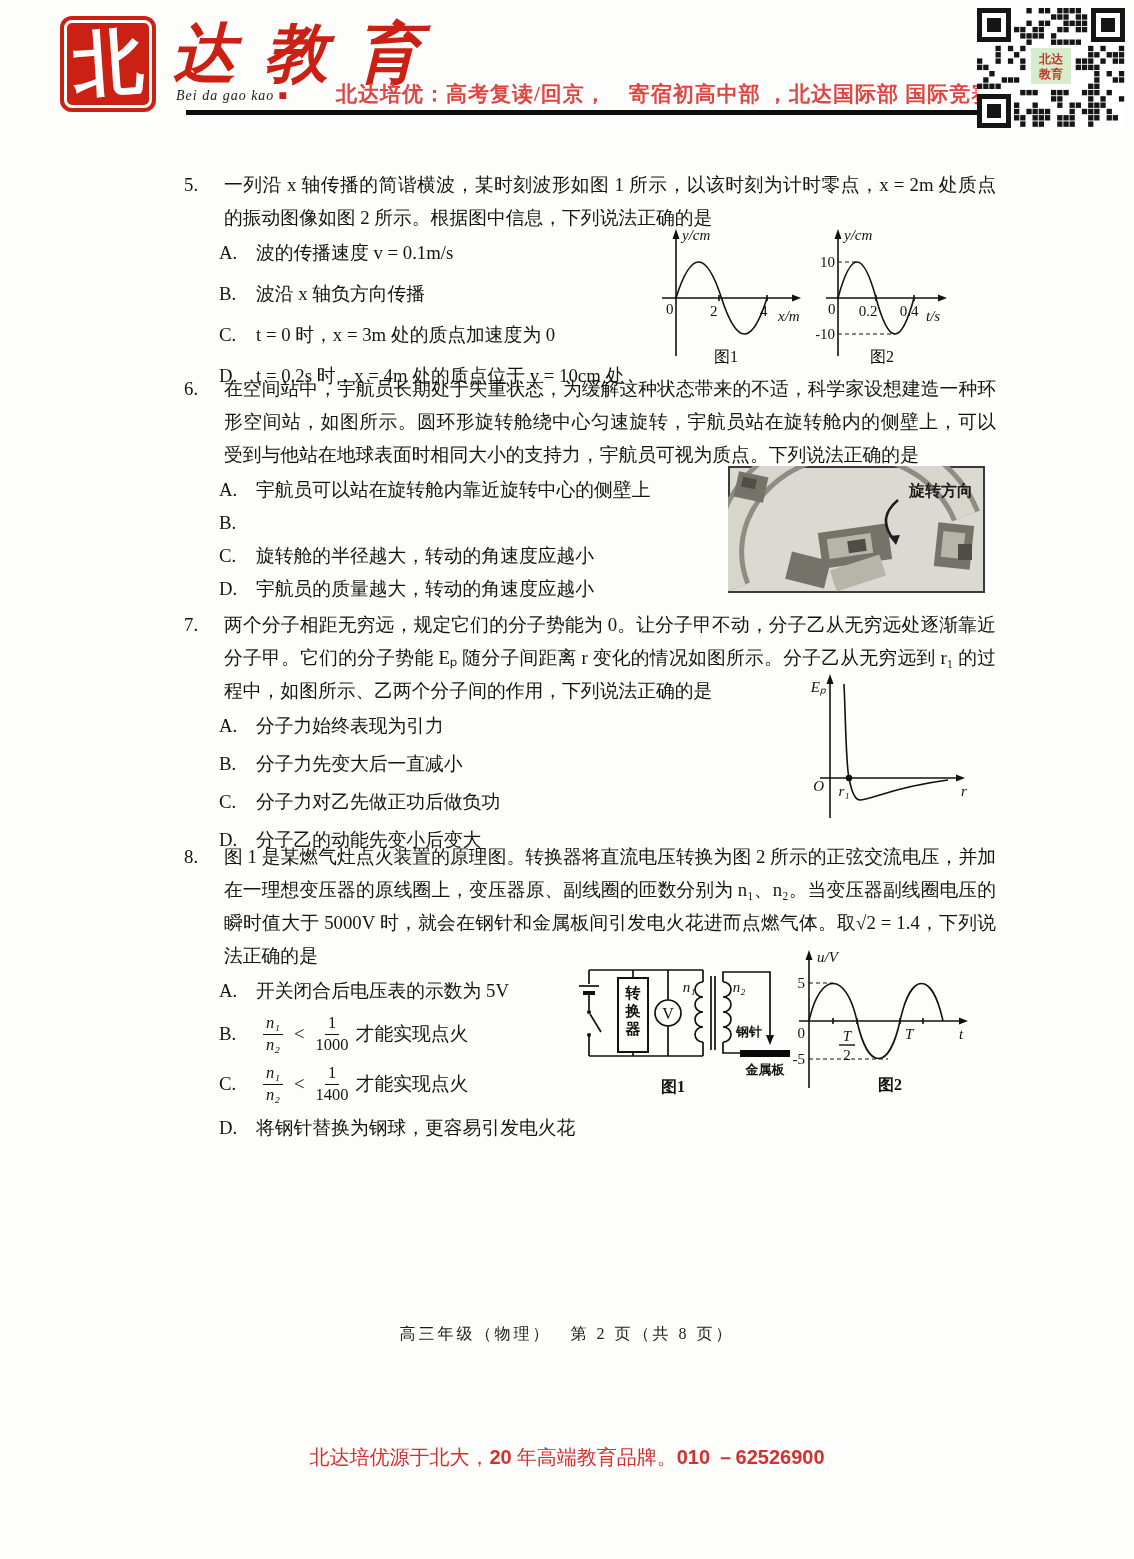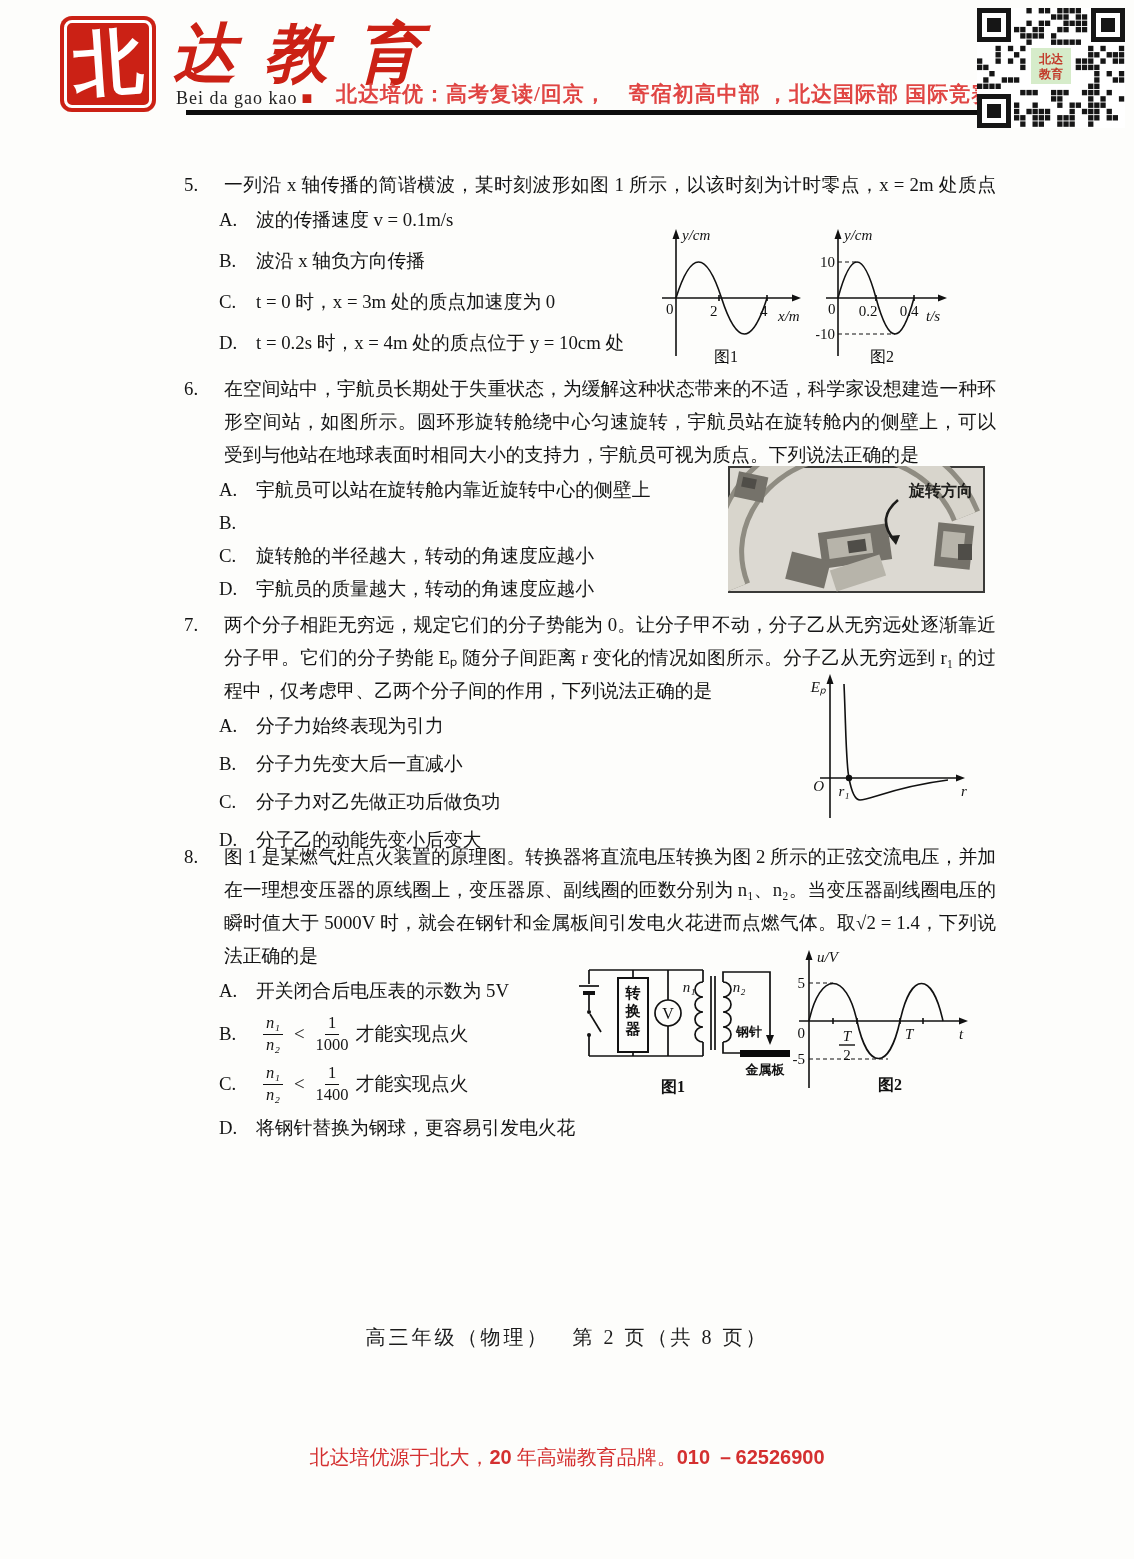--- a/index.html
+++ b/index.html
@@ -6,21 +6,21 @@
   .page{position:relative;width:1134px;height:1559px;background:#fdfdfb;margin:0 auto;
         font-family:"Liberation Serif",serif;color:#141414;overflow:hidden;}
 
   
   .seal{position:absolute;left:60px;top:16px;width:96px;height:96px;background:#cb2115;
         border-radius:12px;box-shadow:inset 0 0 0 4px #cb2115, inset 0 0 0 7px #fff;
         display:flex;align-items:center;justify-content:center;}
   .seal span{color:#fff;font-size:70px;font-weight:bold;line-height:1;transform:rotate(-4deg);}
   .brand{position:absolute;left:172px;top:10px;font-size:64px;font-weight:900;color:#cb2115;
          letter-spacing:28px;font-style:italic;}
-  .brand-sub{position:absolute;left:176px;top:88px;font-size:18px;color:#222;letter-spacing:1px;}
+  .brand-sub{position:absolute;left:176px;top:88px;font-size:14px;color:#222;letter-spacing:1px;font-style:italic;}
   .brand-sub .redsq{color:#cb2115;margin-left:4px;}
   .tagline{position:absolute;left:336px;top:80px;font-size:21px;font-weight:bold;color:#e04543;
            letter-spacing:1px;white-space:nowrap;}
   .rule{position:absolute;left:186px;top:110px;width:824px;height:5px;background:#0d0d0d;}
   .qr{position:absolute;left:977px;top:8px;}
 
   
   .q{position:absolute;left:184px;width:812px;font-size:18.8px;line-height:33px;}
   .qhead{display:flex;}
   .qnum{width:32px;flex:none;}
@@ -42,21 +42,21 @@
 
   
   .fig{position:absolute;}
   svg text{font-family:"Liberation Serif",serif;fill:#111;font-size:15px;}
   svg text.it{font-style:italic;}
   svg text.cap{font-size:16px;}
   svg text.sm{font-size:13px;}
   .photo-frame{fill:#dcd9d2;stroke:#3a3a38;stroke-width:2;}
 
   
-  .footer{position:absolute;left:0;top:1324px;width:1134px;text-align:center;font-size:20px;
+  .footer{position:absolute;left:0;top:1324px;width:1134px;text-align:center;font-size:16px;
           letter-spacing:3px;color:#1c1c1c;}
   .bottom{position:absolute;left:0;top:1444px;width:1134px;text-align:center;font-size:20px;
           color:#d43030;}
   .bottom .bnum{font-family:"Liberation Sans",sans-serif;font-weight:bold;}
 </style>
 </head>
 <body>
 
 <div class="page">
 
@@ -223,20 +223,21 @@
     <rect x="54" y="40" width="40" height="36" fill="#d6ecca"></rect>
     <text x="74" y="55" text-anchor="middle" style="font-size:12px;fill:#c23a2a;font-weight:bold">北达</text>
     <text x="74" y="70" text-anchor="middle" style="font-size:12px;fill:#c23a2a;font-weight:bold">教育</text>
   </svg>
 
   <div class="q q5" style="top:168px">
     <div class="qhead">
       <div class="qnum">5.</div>
       <div class="stem">
         <div class="sline">一列沿 x 轴传播的简谐横波，某时刻波形如图 1 所示，以该时刻为计时零点，x = 2m 处质点</div>
+        <div class="sline last">的振动图像如图 2 所示。根据图中信息，下列说法正确的是</div>
       </div>
     </div>
     <div class="opts" style="width:430px">
       <div class="opt">
           <span class="olabel">A.</span>
           <span>波的传播速度 v = 0.1m/s</span>
         </div>
       <div class="opt">
           <span class="olabel">B.</span>
           <span>波沿 x 轴负方向传播</span>
@@ -346,21 +347,21 @@
     <polygon points="168,79 161,70 172,69" fill="#1d1d1b"></polygon>
     <text x="213" y="30" text-anchor="middle" style="font-size:16px;font-weight:bold;fill:#1d1d1b">旋转方向</text>
   </svg>
 
   <div class="q q7" style="top:608px">
     <div class="qhead">
       <div class="qnum">7.</div>
       <div class="stem">
         <div class="sline">两个分子相距无穷远，规定它们的分子势能为 0。让分子甲不动，分子乙从无穷远处逐渐靠近</div>
         <div class="sline">分子甲。它们的分子势能 Eₚ 随分子间距离 r 变化的情况如图所示。分子乙从无穷远到 r₁ 的过</div>
-        <div class="sline last">程中，仅考虑甲、乙两个分子间的作用，下列说法正确的是</div>
+        <div class="sline last">程中，如图所示、乙两个分子间的作用，下列说法正确的是</div>
       </div>
     </div>
     <div class="opts" style="width:560px">
       <div class="opt">
           <span class="olabel">A.</span>
           <span>分子力始终表现为引力</span>
         </div>
       <div class="opt">
           <span class="olabel">B.</span>
           <span>分子力先变大后一直减小</span>

